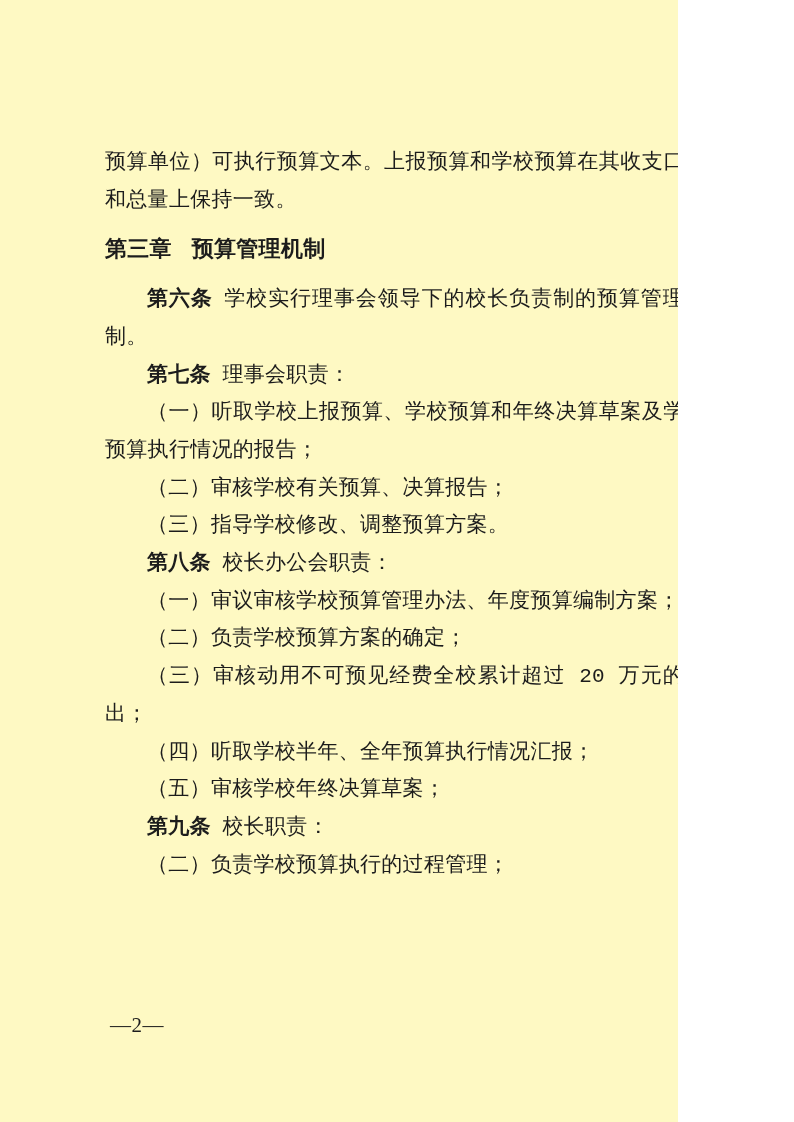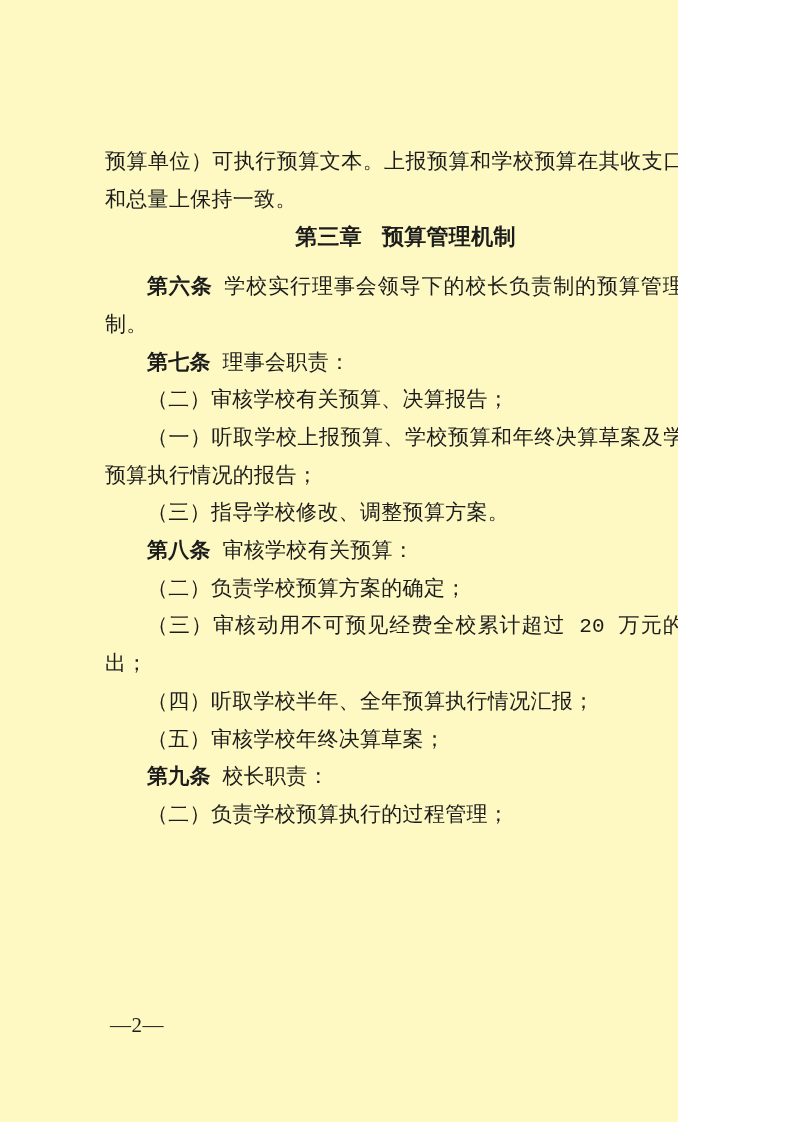--- a/index.html
+++ b/index.html
@@ -35,26 +35,26 @@
   }
   .article-label {
     font-weight: bold;
     margin-right: 0.55em;
   }
   .article-label:empty {
     display: none;
     margin-right: 0;
   }
   .chapter-heading {
-    margin: 0 0 13px 0;
+    margin: 12px 0 13px 0;
     font-size: 22px;
     line-height: 37.7px;
     font-weight: bold;
     font-family: "Liberation Sans", "DejaVu Sans", sans-serif;
-    text-align: center;
+    text-align: left;
     text-indent: 0;
   }
   .chapter-number {
     margin-right: 0.9em;
   }
   .page-footer {
     position: absolute;
     left: 110px;
     top: 1010px;
     font-size: 21px;
@@ -71,28 +71,29 @@
   <div class="content">
 
     <p class="para"><span>预算单位）可执行预算文本。上报预算和学校预算在其收支口径和总量上保持一致。</span></p>
 
     <h2 class="para chapter-heading"><span class="chapter-number">第三章</span><span>预算管理机制</span></h2>
 
     <p class="para indent"><b class="article-label">第六条</b><span>学校实行理事会领导下的校长负责制的预算管理机制。</span></p>
 
     <p class="para indent"><b class="article-label">第七条</b><span>理事会职责：</span></p>
 
+    <p class="para indent"><span>（一）听取学校上报预算、学校预算和年终决算草案及学校预算执行情况的报告；</span></p>
+
     <p class="para indent"><span>（二）审核学校有关预算、决算报告；</span></p>
-
-    <p class="para indent"><span>（一）听取学校上报预算、学校预算和年终决算草案及学校预算执行情况的报告；</span></p>
 
     <p class="para indent"><span>（三）指导学校修改、调整预算方案。</span></p>
 
-    <p class="para indent"><b class="article-label">第八条</b><span>审核学校有关预算：</span></p>
+    <p class="para indent"><b class="article-label">第八条</b><span>校长办公会职责：</span></p>
 
+    <p class="para indent"><span>（一）审议审核学校预算管理办法、年度预算编制方案；</span></p>
 
 
     <p class="para indent"><span>（二）负责学校预算方案的确定；</span></p>
 
     <p class="para indent"><span>（三）审核动用不可预见经费全校累计超过 20 万元的支出；</span></p>
 
     <p class="para indent"><span>（四）听取学校半年、全年预算执行情况汇报；</span></p>
 
     <p class="para indent"><span>（五）审核学校年终决算草案；</span></p>
 

